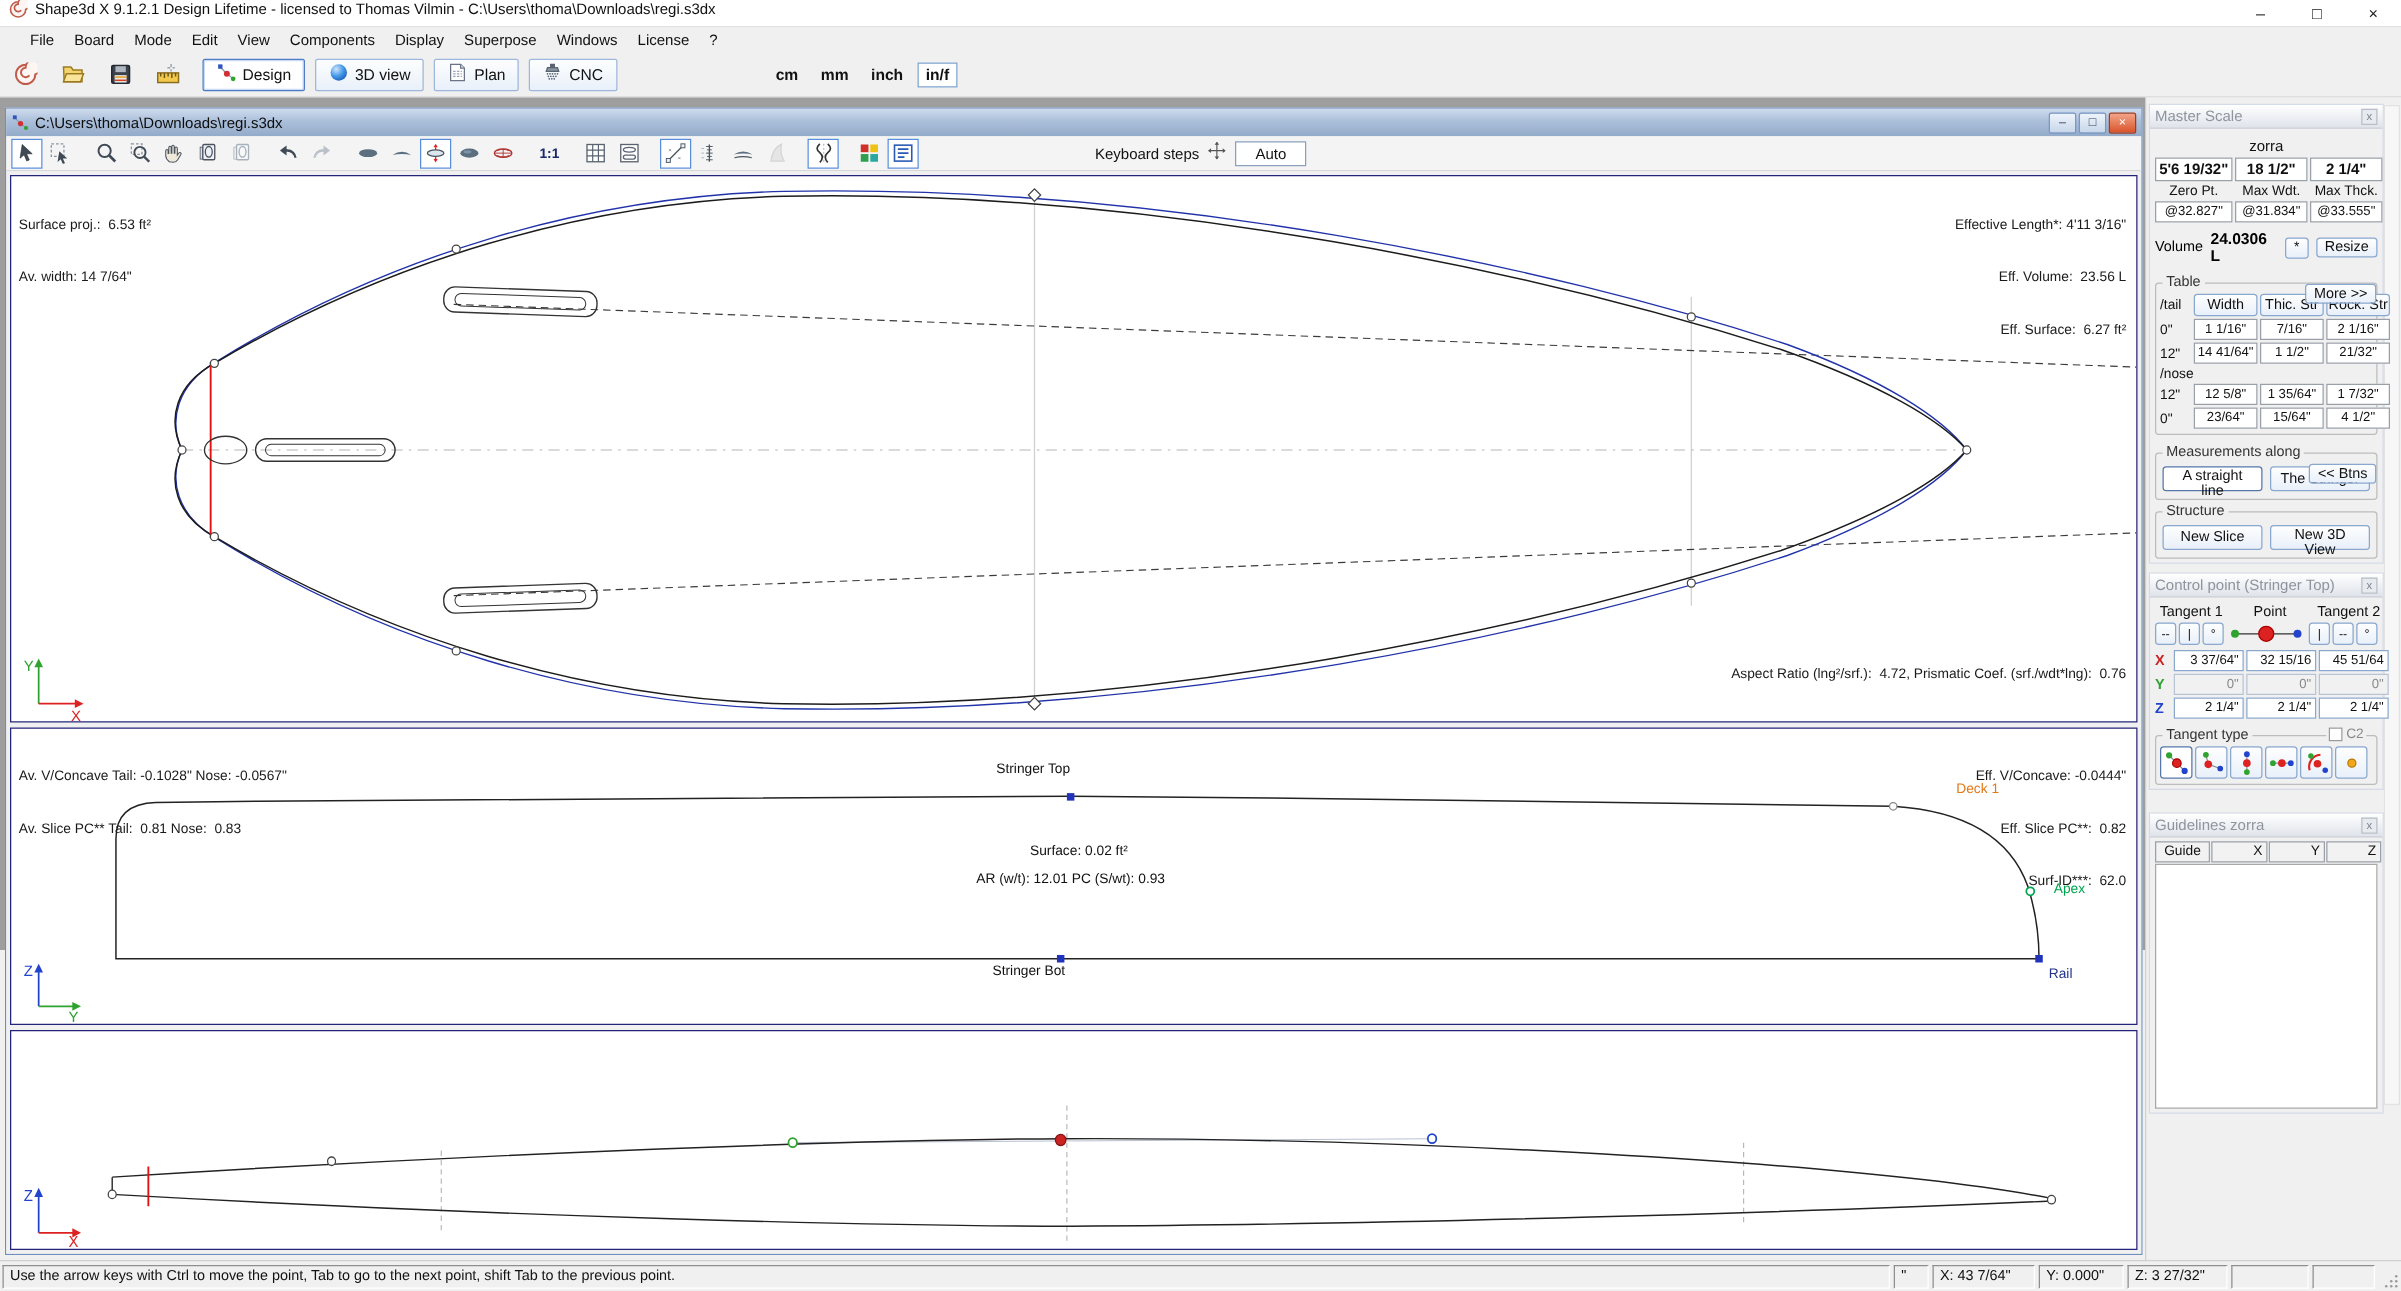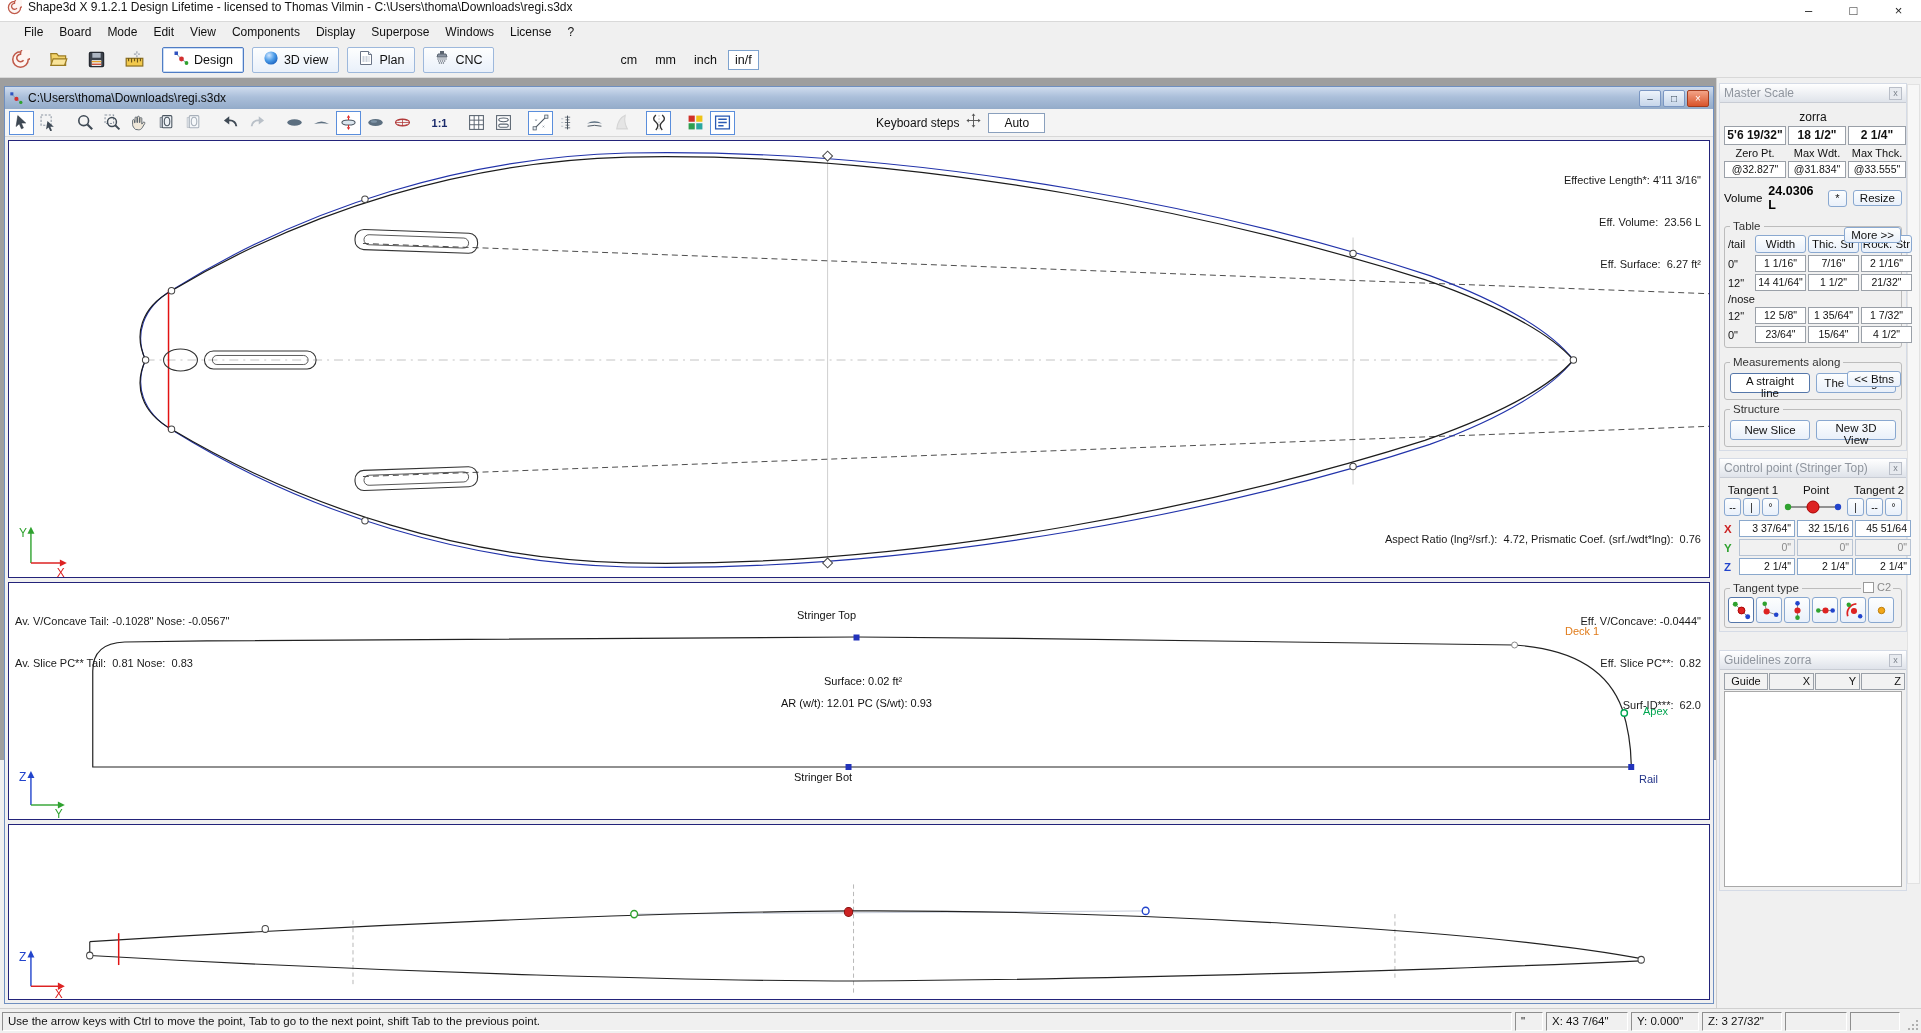--- a/index.html
+++ b/index.html
@@ -17,21 +17,21 @@
   .menu-item{font-size:12px;color:#111;padding:2px 8px;}
   .toolbar{position:absolute;left:0;top:42px;width:100%;height:36px;background:#f0f0f0;border-bottom:1px solid #d8d8d8;display:flex;align-items:center;}
   .fileicons{display:flex;gap:10px;padding-left:6px;}
   .icon-btn{width:28px;height:26px;border:1px solid transparent;background:transparent;display:flex;align-items:center;justify-content:center;padding:0;}
   .icon-btn svg{width:19px;height:19px;}
   .modes{display:flex;gap:8px;margin-left:14px;}
   .mode-btn{height:26px;display:flex;align-items:center;gap:5px;padding:2px 10px;font-size:12.5px;color:#111;
     background:linear-gradient(#fdfefe,#e9f0fa);border:1px solid #9db8dc;border-radius:2px;}
   .mode-btn svg{width:16px;height:16px;}
   .mode-btn.sel{background:#fff;border:1px solid #4f7cc4;box-shadow:0 0 0 1px #c9dcf5 inset;}
-  .units{display:flex;align-items:center;margin-left:120px;gap:4px;}
+  .units{display:flex;align-items:center;margin-left:120px;gap:4px;font-weight:bold;}
   .unit{font-size:12.5px;color:#111;padding:2px 6px;border:1px solid transparent;}
   .unit.sel{border:1px solid #7da2ce;background:#fff;}
 
   
   .workspace{position:absolute;left:0;top:78px;width:1716px;height:682px;background:#9e9e9e;}
   .docwin{position:absolute;left:4px;top:8px;width:1710px;height:918px;border:1px solid #6f8fc0;box-shadow:0 0 0 1px #d7e2f0 inset;background:#f0f0f0;display:flex;flex-direction:column;}
   .doc-titlebar{height:22px;background:linear-gradient(180deg,#cfdcee,#abbfda 45%,#93abc9);display:flex;align-items:center;padding:0 4px;flex:0 0 auto;}
   .doc-titlebar .dicon{width:14px;height:14px;margin-right:5px;}
   .doc-title{font-size:12px;color:#0d0d0d;}
   .doc-controls{margin-left:auto;display:flex;gap:2px;}
@@ -474,20 +474,24 @@
 
             <g data-name="outline-axis-icon">
               <line x1="22" y1="420" x2="22" y2="388" stroke="#2fa22f" stroke-width="1.4"></line>
               <path d="M22 384l-3.5 7h7z" fill="#2fa22f"></path>
               <line x1="22" y1="420" x2="54" y2="420" stroke="#dd2222" stroke-width="1.4"></line>
               <path d="M58 420l-7-3.5v7z" fill="#dd2222"></path>
               <text x="10" y="394" font-size="12" fill="#2fa22f">Y</text>
               <text x="48" y="434" font-size="12" fill="#dd2222">X</text>
             </g>
           </svg>
+          <div class="info" style="left:6px;top:4px;" data-name="outline-stats-left">
+            <div>Surface proj.:  6.53 ft²</div>
+            <div>Av. width: 14 7/64"</div>
+          </div>
           <div class="info tr" style="right:8px;top:4px;" data-name="outline-stats-right">
             <div>Effective Length*: 4'11 3/16"</div>
             <div>Eff. Volume:  23.56 L</div>
             <div>Eff. Surface:  6.27 ft²</div>
           </div>
           <div class="info tr" style="right:8px;bottom:3px;" data-name="outline-aspect-ratio">
             <div>Aspect Ratio (lng²/srf.):  4.72, Prismatic Coef. (srf./wdt*lng):  0.76</div>
           </div>
         </div>
 

